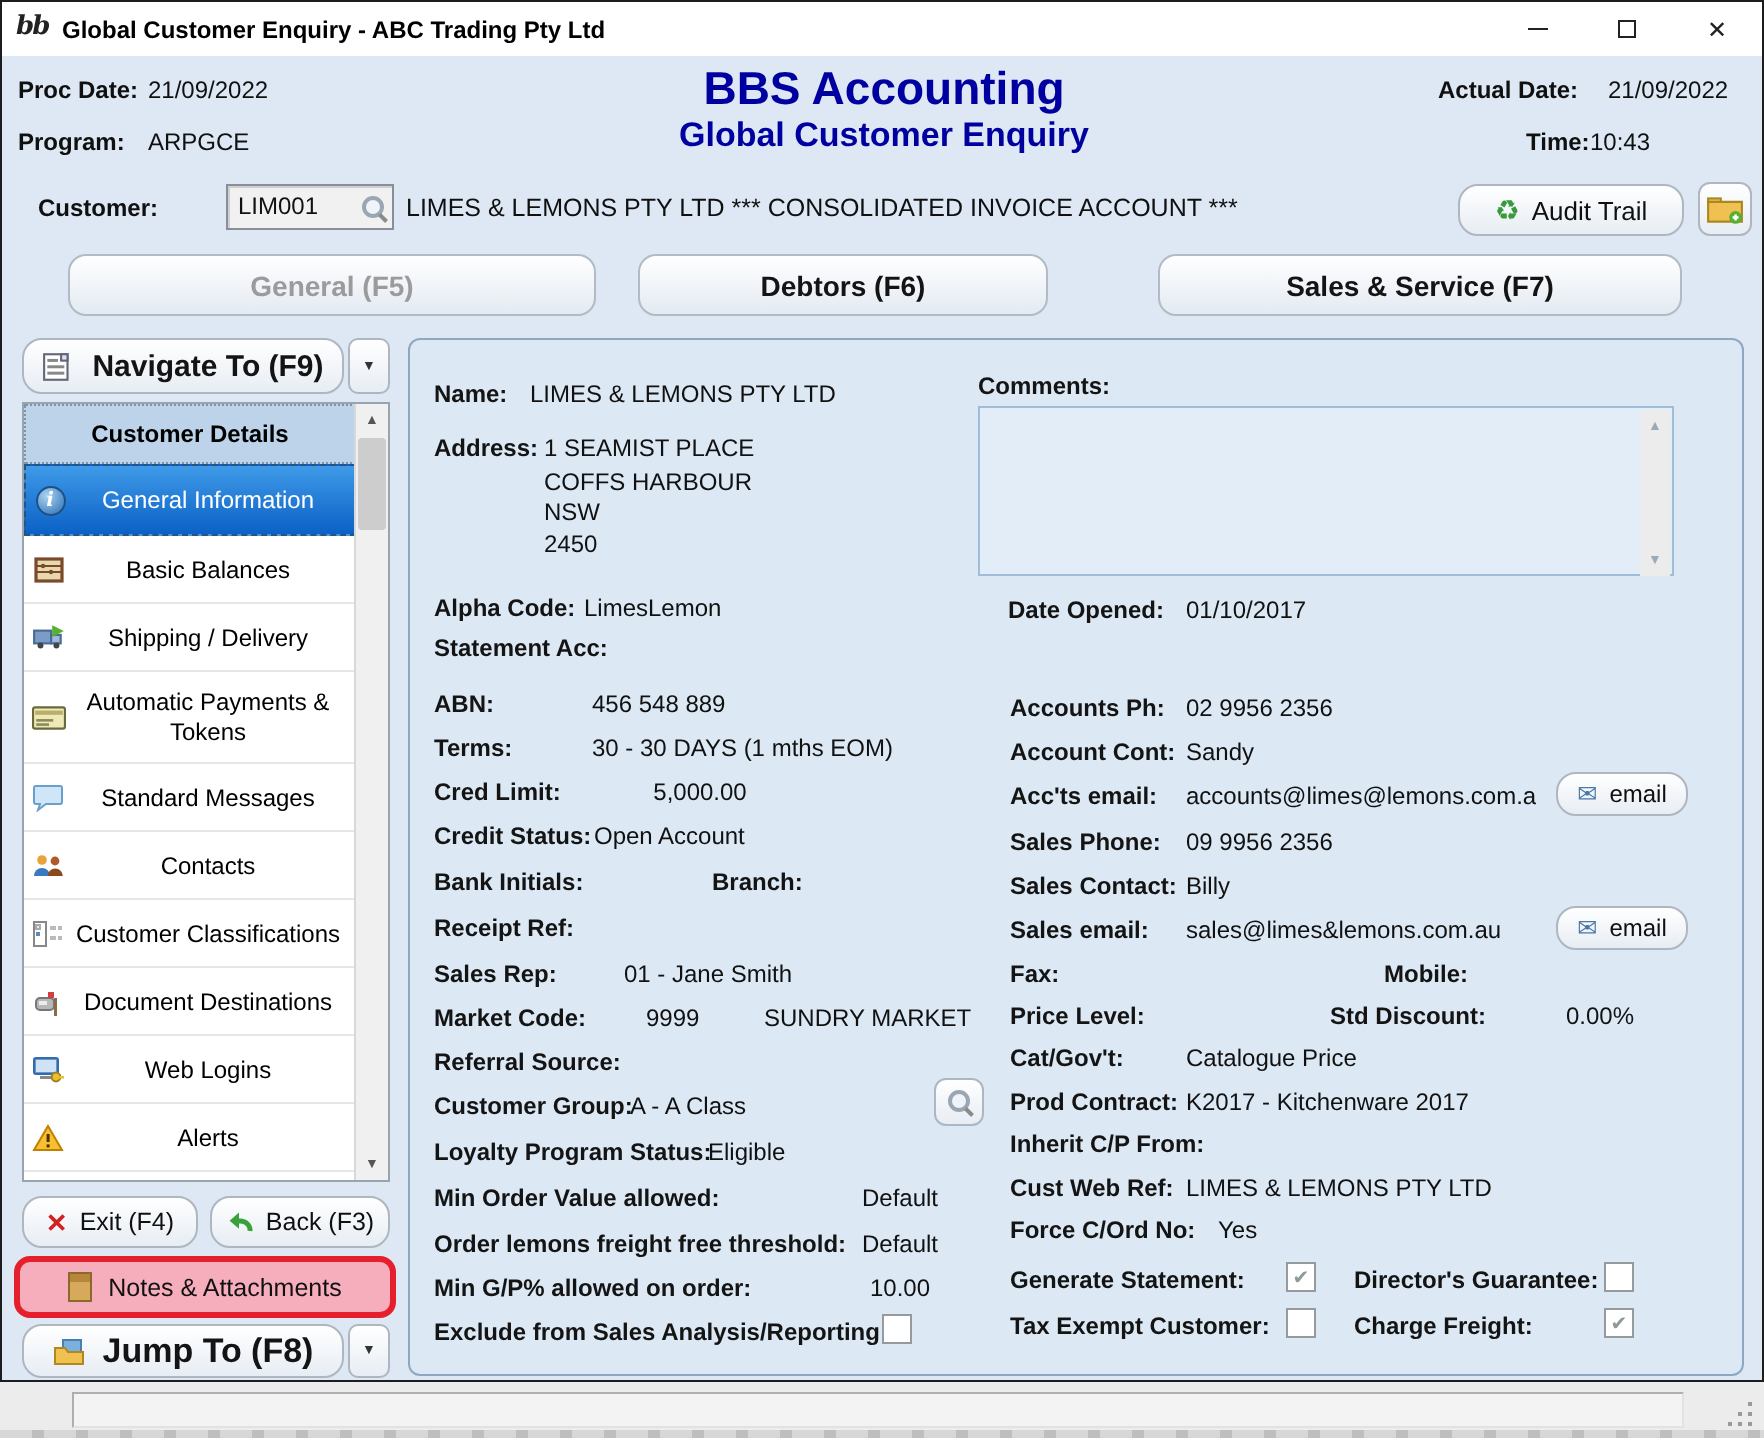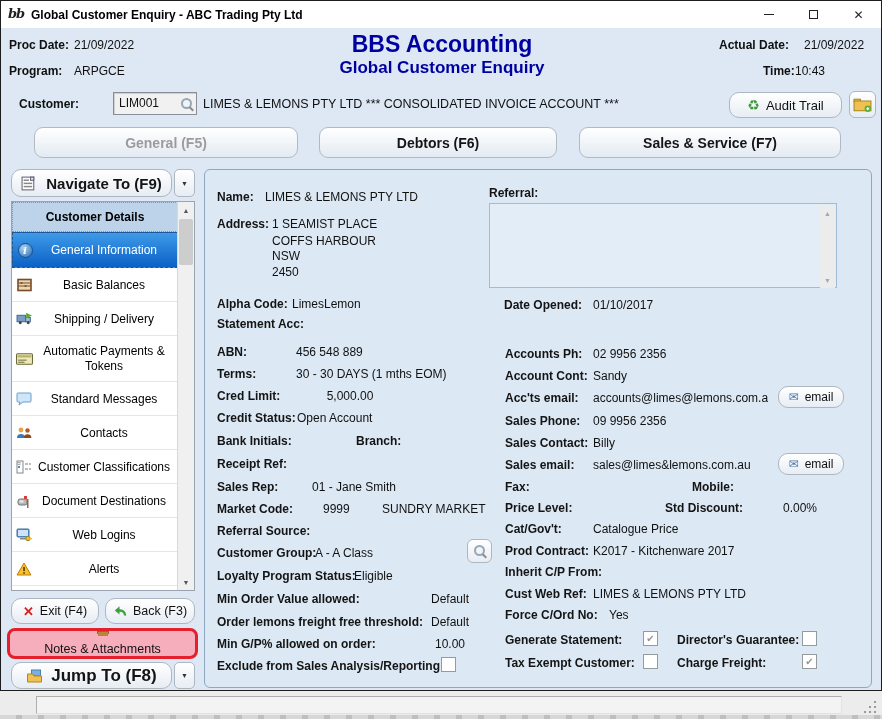--- a/index.html
+++ b/index.html
@@ -42,21 +42,21 @@
   .nav-item .nicon { position:absolute; left:3px; top:50%; transform:translateY(-50%); width:18px; height:16px; display:flex; align-items:center; justify-content:center; }
   .nav-header { height:30px; background:#bdd3ea; border:1px dotted #7d94ab; font-weight:bold; justify-content:center; padding-left:2px; }
   .nav-sel { height:36px; background:linear-gradient(#3f9ae8,#0b61c6); color:#fff; border:1px dashed #28537e; }
   .scrollbar { position:absolute; right:0; top:0; width:17px; height:100%; background:#f0f0f0; border-left:1px solid #d8d8d8; }
   .sb-arrow { position:absolute; left:0; width:16px; height:16px; display:flex; align-items:center; justify-content:center; font-size:7px; color:#555; background:#f0f0f0; }
   .sb-thumb { position:absolute; left:1px; top:17px; width:14px; height:46px; background:#cdcdcd; border-radius:2px; }
 
   .icon-info { width:15px; height:15px; border-radius:50%; background:radial-gradient(circle at 35% 30%,#a8d4f2,#2a6cb4); border:1px solid #1d4f85; color:#fff; font:italic bold 10px "DejaVu Serif",serif; display:flex; align-items:center; justify-content:center; }
 
   
-  .notes-btn { position:absolute; left:6px; top:627px; width:191px; height:31px; background:#f7aebc; border:3px solid #e51f2c; border-radius:8px; display:flex; align-items:center; justify-content:center; gap:8px; font-size:12.5px; color:#111;flex-direction:column; }
+  .notes-btn { position:absolute; left:6px; top:627px; width:191px; height:31px; background:#f7aebc; border:3px solid #e51f2c; border-radius:8px; display:flex; align-items:center; justify-content:center; gap:8px; font-size:12.5px; color:#111; }
   .icon-notes { width:12px; height:15px; background:#d8a95a; border:1px solid #8a6a2a; position:relative; }
   .icon-notes::before { content:""; position:absolute; left:0; top:0; width:100%; height:4px; background:#b8863a; }
 
   
   .panel { position:absolute; left:203px; top:168px; width:668px; height:519px; background:#dce8f4; border:1px solid #8fa8c2; border-radius:6px; }
   .lbl { position:absolute; font-weight:bold; font-size:12px; color:#141414; white-space:nowrap; }
   .val { position:absolute; font-size:12px; color:#111; white-space:nowrap; }
   .rnum { text-align:center; }
   .checkbox { position:absolute; width:15px; height:15px; background:#fff; border:1px solid #949a9e; font-size:10px; color:#8e9a9a; display:flex; align-items:center; justify-content:center; }
   .comments-box { position:absolute; left:284px; top:33px; width:348px; height:85px; background:#e3edf8; border:1px solid #9fbdd8; }
@@ -124,21 +124,21 @@
           <path d="M1 3.6 h16 v9.4 H1z" fill="#f0c050" stroke="#a88820"></path>
           <circle cx="14" cy="11" r="3" fill="#58b030"></circle>
           <rect x="12.6" y="10.4" width="2.8" height="1.2" fill="#fff"></rect>
           <rect x="13.4" y="9.6" width="1.2" height="2.8" fill="#fff"></rect>
         </svg>
     </div>
 
     <div class="tab disabled" style="left:33px;width:264px;">
         <span>General (F5)</span>
       </div>
-    <div class="tab" style="left:318px;width:238px;">
+    <div class="tab" style="left:318px;width:205px;">
         <span>Debtors (F6)</span>
       </div>
     <div class="tab" style="left:578px;width:262px;">
         <span>Sales &amp; Service (F7)</span>
       </div>
 
     <div class="abs btn side-btn" style="left:10px;top:168px;width:161px;height:28px;font-size:15px;gap:8px;">
       <svg width="17" height="15" viewBox="0 0 16 14">
           <rect x="1" y="1" width="11" height="12" fill="#fff" stroke="#667"></rect>
           <rect x="9" y="1" width="3" height="3" fill="#d8e8f8" stroke="#667"></rect>
@@ -352,21 +352,21 @@
 
       <span class="lbl" style="left:12px;top:422px">Min Order Value allowed:</span>
       <span class="val rnum" style="left:215px;top:422px;width:60px;">Default</span>
       <span class="lbl" style="left:12px;top:445px">Order lemons freight free threshold:</span>
       <span class="val rnum" style="left:215px;top:445px;width:60px;">Default</span>
       <span class="lbl" style="left:12px;top:467px">Min G/P% allowed on order:</span>
       <span class="val rnum" style="left:215px;top:467px;width:60px;">10.00</span>
       <span class="lbl" style="left:12px;top:489px">Exclude from Sales Analysis/Reporting:</span>
       <span class="checkbox" style="left:236px;top:487px"></span>
 
-      <span class="lbl" style="left:284px;top:16px">Referral:</span>
+      <span class="lbl" style="left:284px;top:16px">Comments:</span>
       <div class="comments-box">
         <span></span>
         <div class="cb-scroll">
           <div class="sb-arrow" style="top:0">
               <span>▲</span>
             </div>
           <div class="sb-arrow" style="bottom:0">
               <span>▼</span>
             </div>
         </div>

